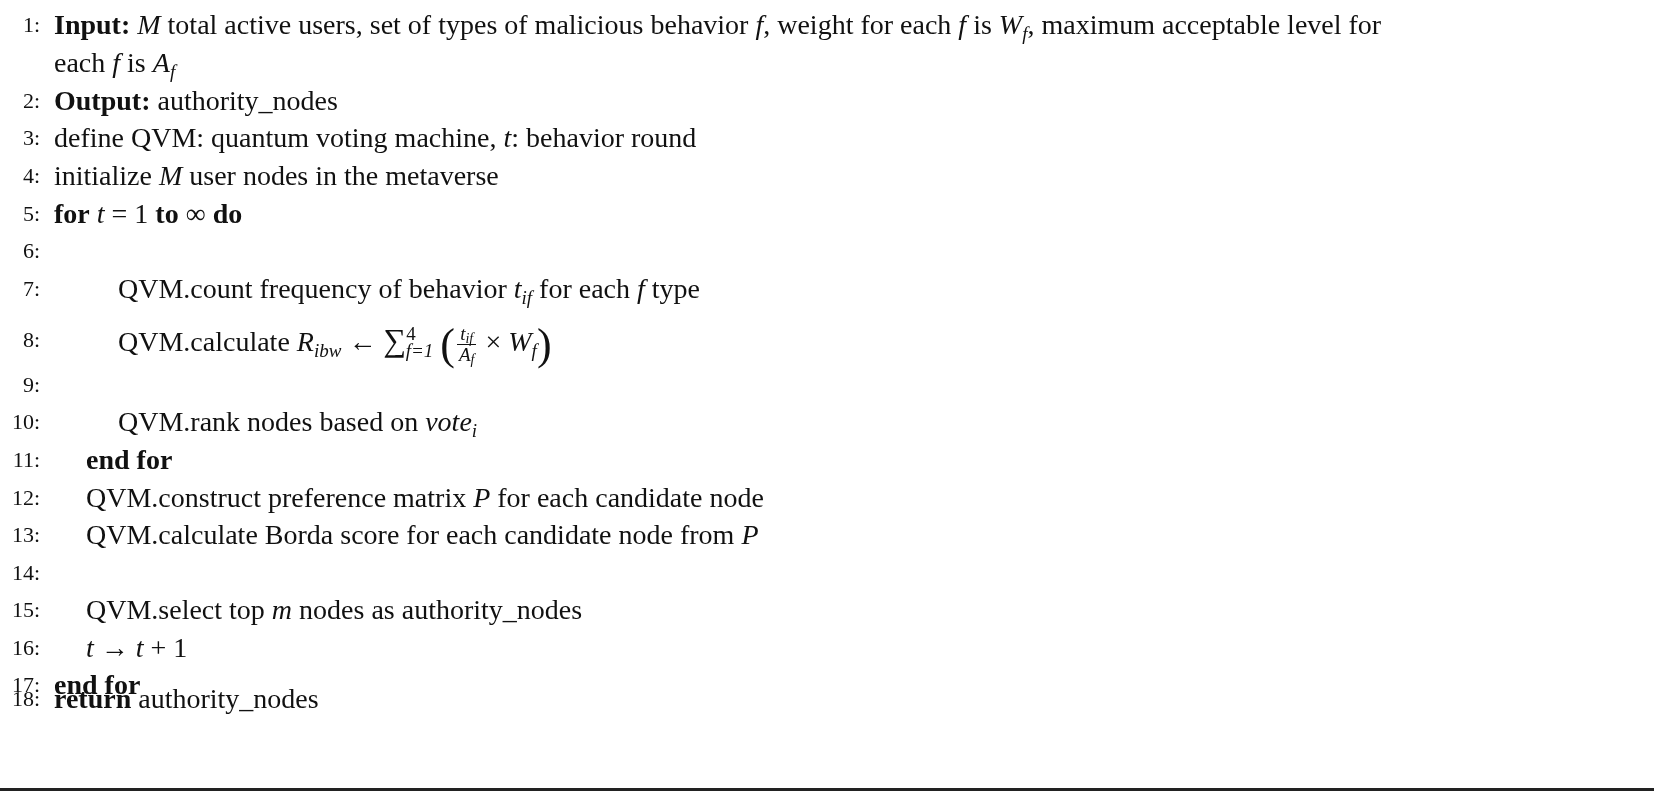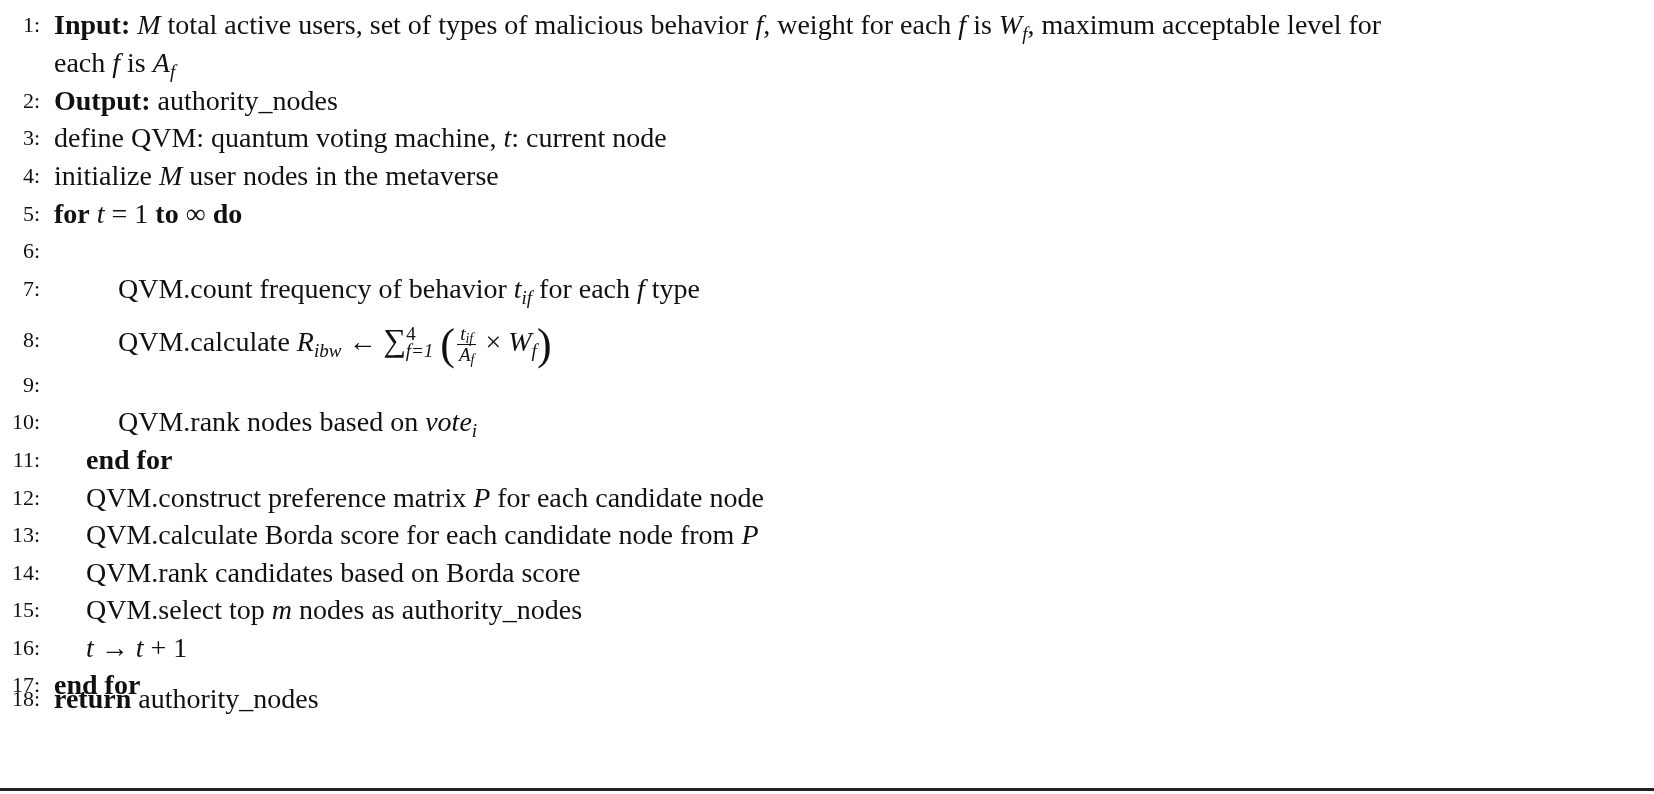--- a/index.html
+++ b/index.html
@@ -51,21 +51,21 @@
     <span class="body"><span>each </span><span class="m">f</span><span> is </span><span class="m">A</span><sub class="m">f</sub></span>
   </div>
 
   <div class="line" style="top:82px">
     <span class="ln">2:</span>
     <span class="body"><span class="kw">Output:</span><span> authority_nodes</span></span>
   </div>
 
   <div class="line" style="top:119px">
     <span class="ln">3:</span>
-    <span class="body"><span>define QVM: quantum voting machine, </span><span class="m">t</span><span>: current node</span></span>
+    <span class="body"><span>define QVM: quantum voting machine, </span><span class="m">t</span><span>: behavior round</span></span>
   </div>
 
   <div class="line" style="top:157px">
     <span class="ln">4:</span>
     <span class="body"><span>initialize </span><span class="m">M</span><span> user nodes in the metaverse</span></span>
   </div>
 
   <div class="line" style="top:195px">
     <span class="ln">5:</span>
     <span class="body"><span class="kw">for</span> <span class="m">t</span><span> = 1 </span><span class="kw">to</span><span> ∞ </span><span class="kw">do</span></span>
@@ -104,21 +104,20 @@
     <span class="body ind1"><span>QVM.construct preference matrix </span><span class="m">P</span><span> for each candidate node</span></span>
   </div>
 
   <div class="line" style="top:516px">
     <span class="ln">13:</span>
     <span class="body ind1"><span>QVM.calculate Borda score for each candidate node from </span><span class="m">P</span></span>
   </div>
 
   <div class="line" style="top:554px">
     <span class="ln">14:</span>
-    <span class="body ind1">QVM.rank candidates based on Borda score</span>
   </div>
 
   <div class="line" style="top:591px">
     <span class="ln">15:</span>
     <span class="body ind1"><span>QVM.select top </span><span class="m">m</span><span> nodes as authority_nodes</span></span>
   </div>
 
   <div class="line" style="top:629px">
     <span class="ln">16:</span>
     <span class="body ind1"><span class="m">t</span><span> → </span><span class="m">t</span><span> + 1</span></span>

